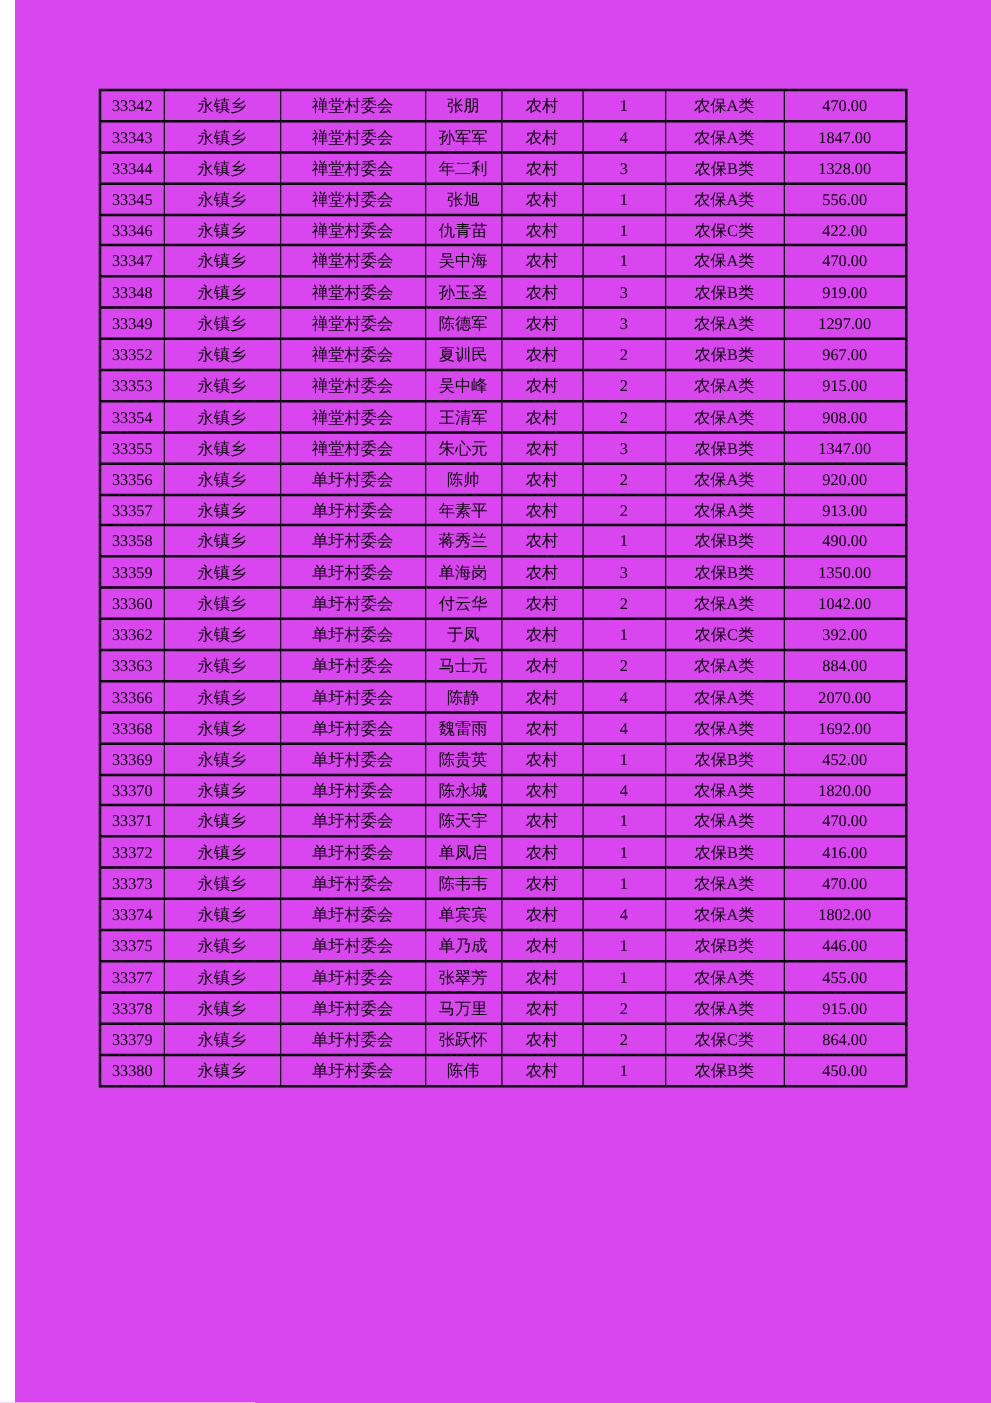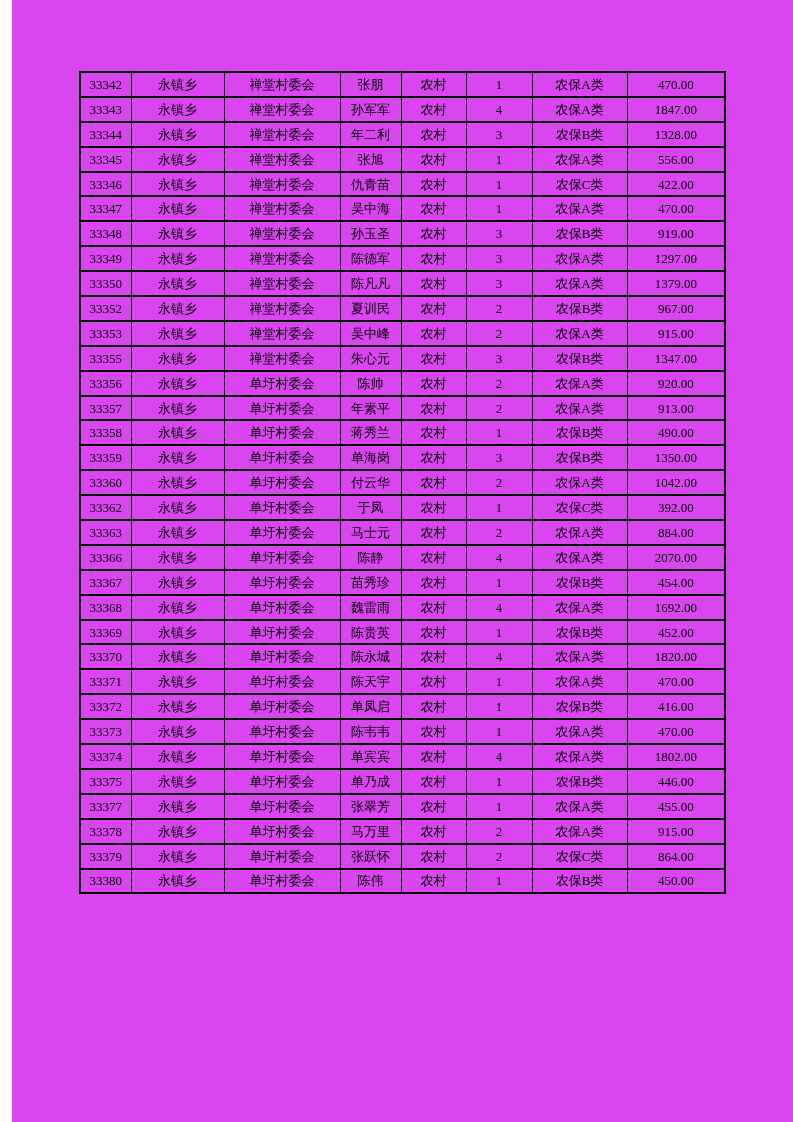--- a/index.html
+++ b/index.html
@@ -138,48 +138,48 @@
           <td>33349</td>
           <td>永镇乡</td>
           <td>禅堂村委会</td>
           <td>陈德军</td>
           <td>农村</td>
           <td>3</td>
           <td>农保A类</td>
           <td>1297.00</td>
         </tr>
         <tr>
-          <td>33350</td>
-          <td>永镇乡</td>
-          <td>禅堂村委会</td>
-          <td>陈凡凡</td>
-          <td>农村</td>
-          <td>3</td>
-          <td>农保A类</td>
-          <td>1379.00</td>
-        </tr>
-        <tr>
           <td>33352</td>
           <td>永镇乡</td>
           <td>禅堂村委会</td>
           <td>夏训民</td>
           <td>农村</td>
           <td>2</td>
           <td>农保B类</td>
           <td>967.00</td>
         </tr>
         <tr>
           <td>33353</td>
           <td>永镇乡</td>
           <td>禅堂村委会</td>
           <td>吴中峰</td>
           <td>农村</td>
           <td>2</td>
           <td>农保A类</td>
           <td>915.00</td>
+        </tr>
+        <tr>
+          <td>33354</td>
+          <td>永镇乡</td>
+          <td>禅堂村委会</td>
+          <td>王清军</td>
+          <td>农村</td>
+          <td>2</td>
+          <td>农保A类</td>
+          <td>908.00</td>
         </tr>
         <tr>
           <td>33355</td>
           <td>永镇乡</td>
           <td>禅堂村委会</td>
           <td>朱心元</td>
           <td>农村</td>
           <td>3</td>
           <td>农保B类</td>
           <td>1347.00</td>
@@ -256,30 +256,20 @@
         </tr>
         <tr>
           <td>33366</td>
           <td>永镇乡</td>
           <td>单圩村委会</td>
           <td>陈静</td>
           <td>农村</td>
           <td>4</td>
           <td>农保A类</td>
           <td>2070.00</td>
-        </tr>
-        <tr>
-          <td>33367</td>
-          <td>永镇乡</td>
-          <td>单圩村委会</td>
-          <td>苗秀珍</td>
-          <td>农村</td>
-          <td>1</td>
-          <td>农保B类</td>
-          <td>454.00</td>
         </tr>
         <tr>
           <td>33368</td>
           <td>永镇乡</td>
           <td>单圩村委会</td>
           <td>魏雷雨</td>
           <td>农村</td>
           <td>4</td>
           <td>农保A类</td>
           <td>1692.00</td>

